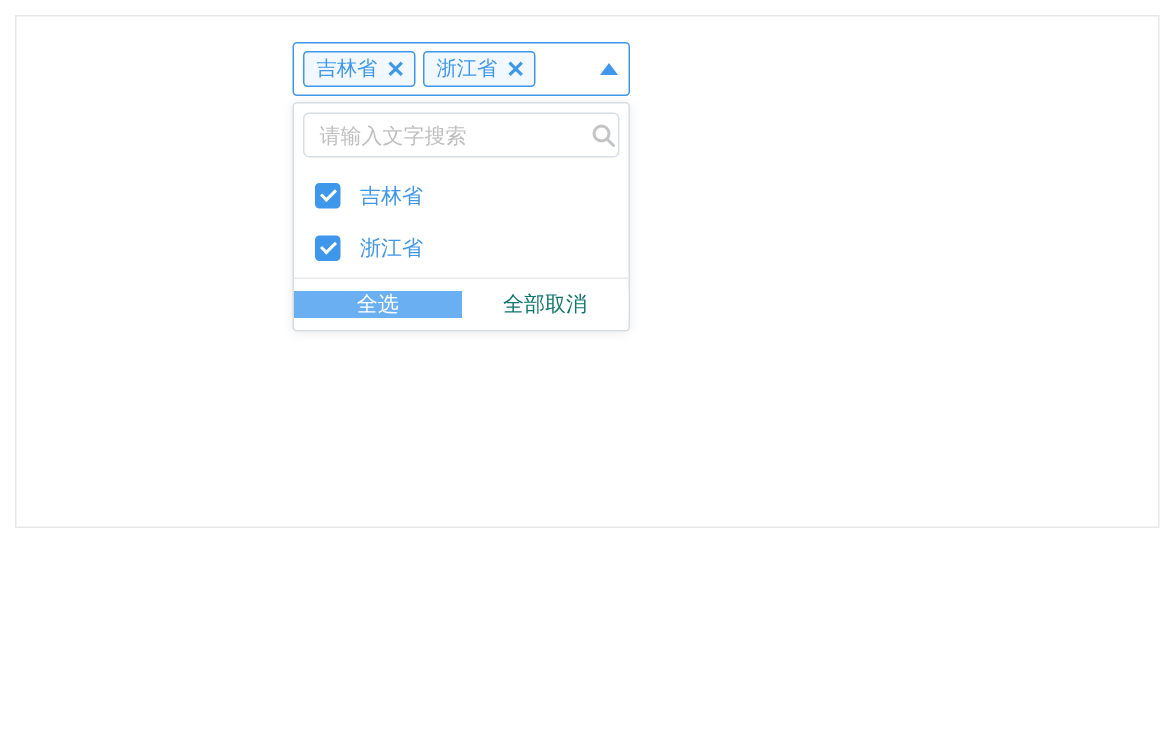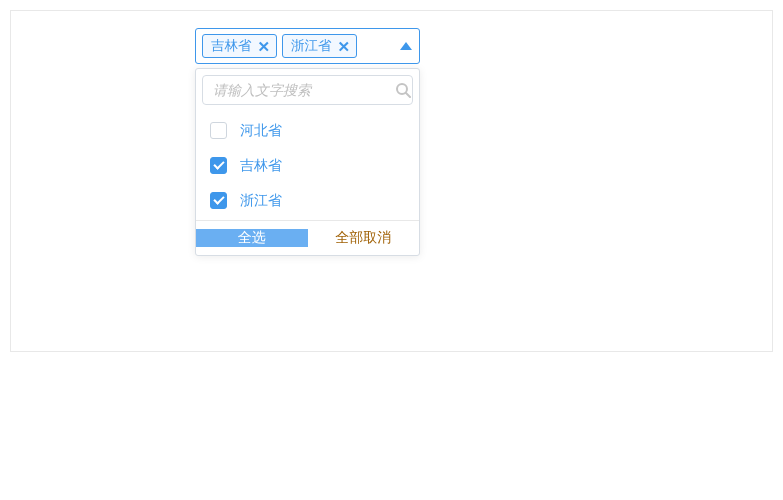--- a/index.html
+++ b/index.html
@@ -88,21 +88,20 @@
     padding: 0 8px 0 10px;
     background: #fff;
   }
   .search-box input {
     flex: 1;
     border: none;
     outline: none;
     font-size: 14px;
     color: #be185d;
     background: transparent;
-    font-style: italic;
   }
   .search-box input::placeholder { color: #bfbfbf; }
   .search-box svg { flex-shrink: 0; }
   .list-wrap {
     position: relative;
   }
   .list {
     max-height: 282px;
     overflow-y: auto;
     padding: 2px 0;
@@ -151,21 +150,21 @@
     border-top: 1px solid #e8e8e8;
     height: 35px;
     align-items: center;
   }
   .footer button {
     flex: 1;
     border: none;
     font-size: 14px;
     cursor: pointer;
     background: #fff;
-    color: #a16207;
+    color: #0f766e;
   }
   .footer button.primary {
     background: #6aaff2;
     color: #fff;
   }
 </style>
 </head>
 <body>
 
 <div class="canvas">
@@ -190,24 +189,20 @@
           <svg width="16" height="16" viewBox="0 0 16 16">
             <circle cx="7" cy="7" r="5" fill="none" stroke="#c4c4c4" stroke-width="2"></circle>
             <line x1="11" y1="11" x2="15" y2="15" stroke="#c4c4c4" stroke-width="2" stroke-linecap="round"></line>
           </svg>
         </div>
       </div>
 
       <div class="list-wrap">
         <div class="list">
           <div class="item">
-            <span class="cb"></span>
-            <span>河北省</span>
-          </div>
-          <div class="item">
             <span class="cb checked"></span>
             <span>吉林省</span>
           </div>
           <div class="item">
             <span class="cb checked"></span>
             <span>浙江省</span>
           </div>
         </div>
       </div>
 

